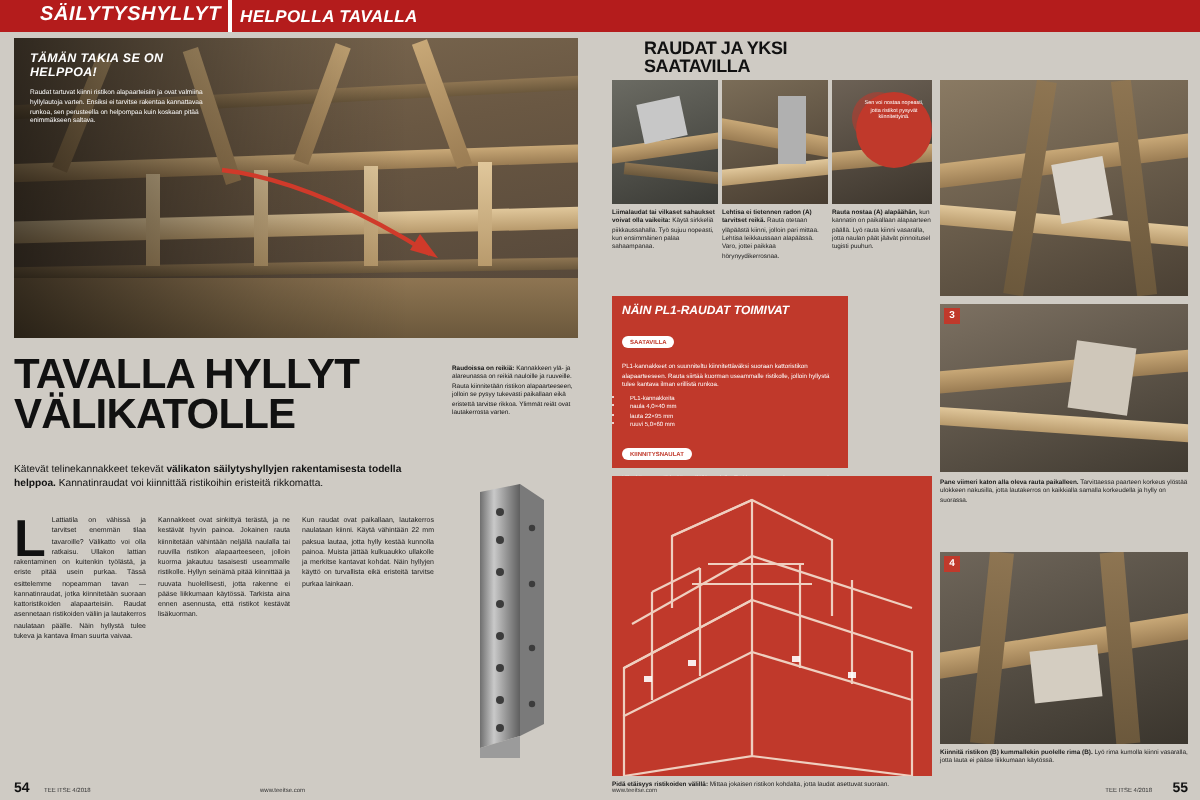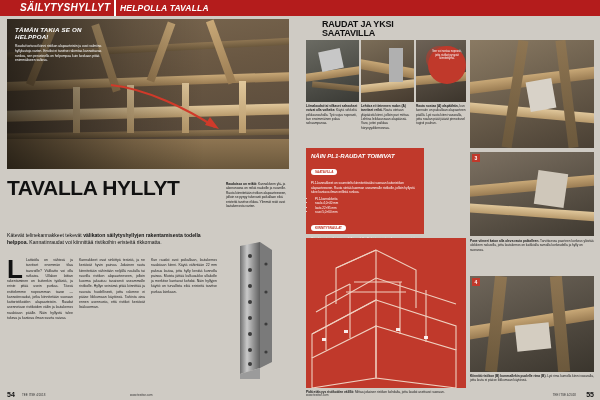--- a/index.html
+++ b/index.html
@@ -123,20 +123,21 @@
     </div>
 
     <svg class="arrow" viewBox="0 0 120 60">
       <path d="M4,6 C40,10 80,30 108,48" stroke="#d03a2a" stroke-width="2.2" fill="none"></path>
       <path d="M112,50 L98,46 L103,38 Z" fill="#d03a2a"></path>
     </svg>
   </div>
 
   <div id="headline">
     <div class="h1">TAVALLA HYLLYT</div>
+    <div class="h1">VÄLIKATOLLE</div>
   </div>
 
   <div id="ingress">
     <span>Kätevät teline­kannakkeet tekevät </span><b>välikaton säilytys­hyllyjen rakentamisesta todella helppoa.</b><span> Kannatin­raudat voi kiinnittää ristikoihin eristeitä rikkomatta.</span>
   </div>
 
   <div class="body-col" id="col1">
     <span class="drop">L</span><span>Lattiatila on vähissä ja tarvitset enemmän tilaa tavaroille? Välikatto voi olla ratkaisu. Ullakon lattian rakentaminen on kuitenkin työlästä, ja eriste pitää usein purkaa. Tässä esittelemme nopeamman tavan — kannatinraudat, jotka kiinnitetään suoraan kattoristikoiden alapaarteisiin.
 
 Raudat asennetaan ristikoiden väliin ja lautakerros naulataan päälle. Näin hyllystä tulee tukeva ja kantava ilman suurta vaivaa.</span>

